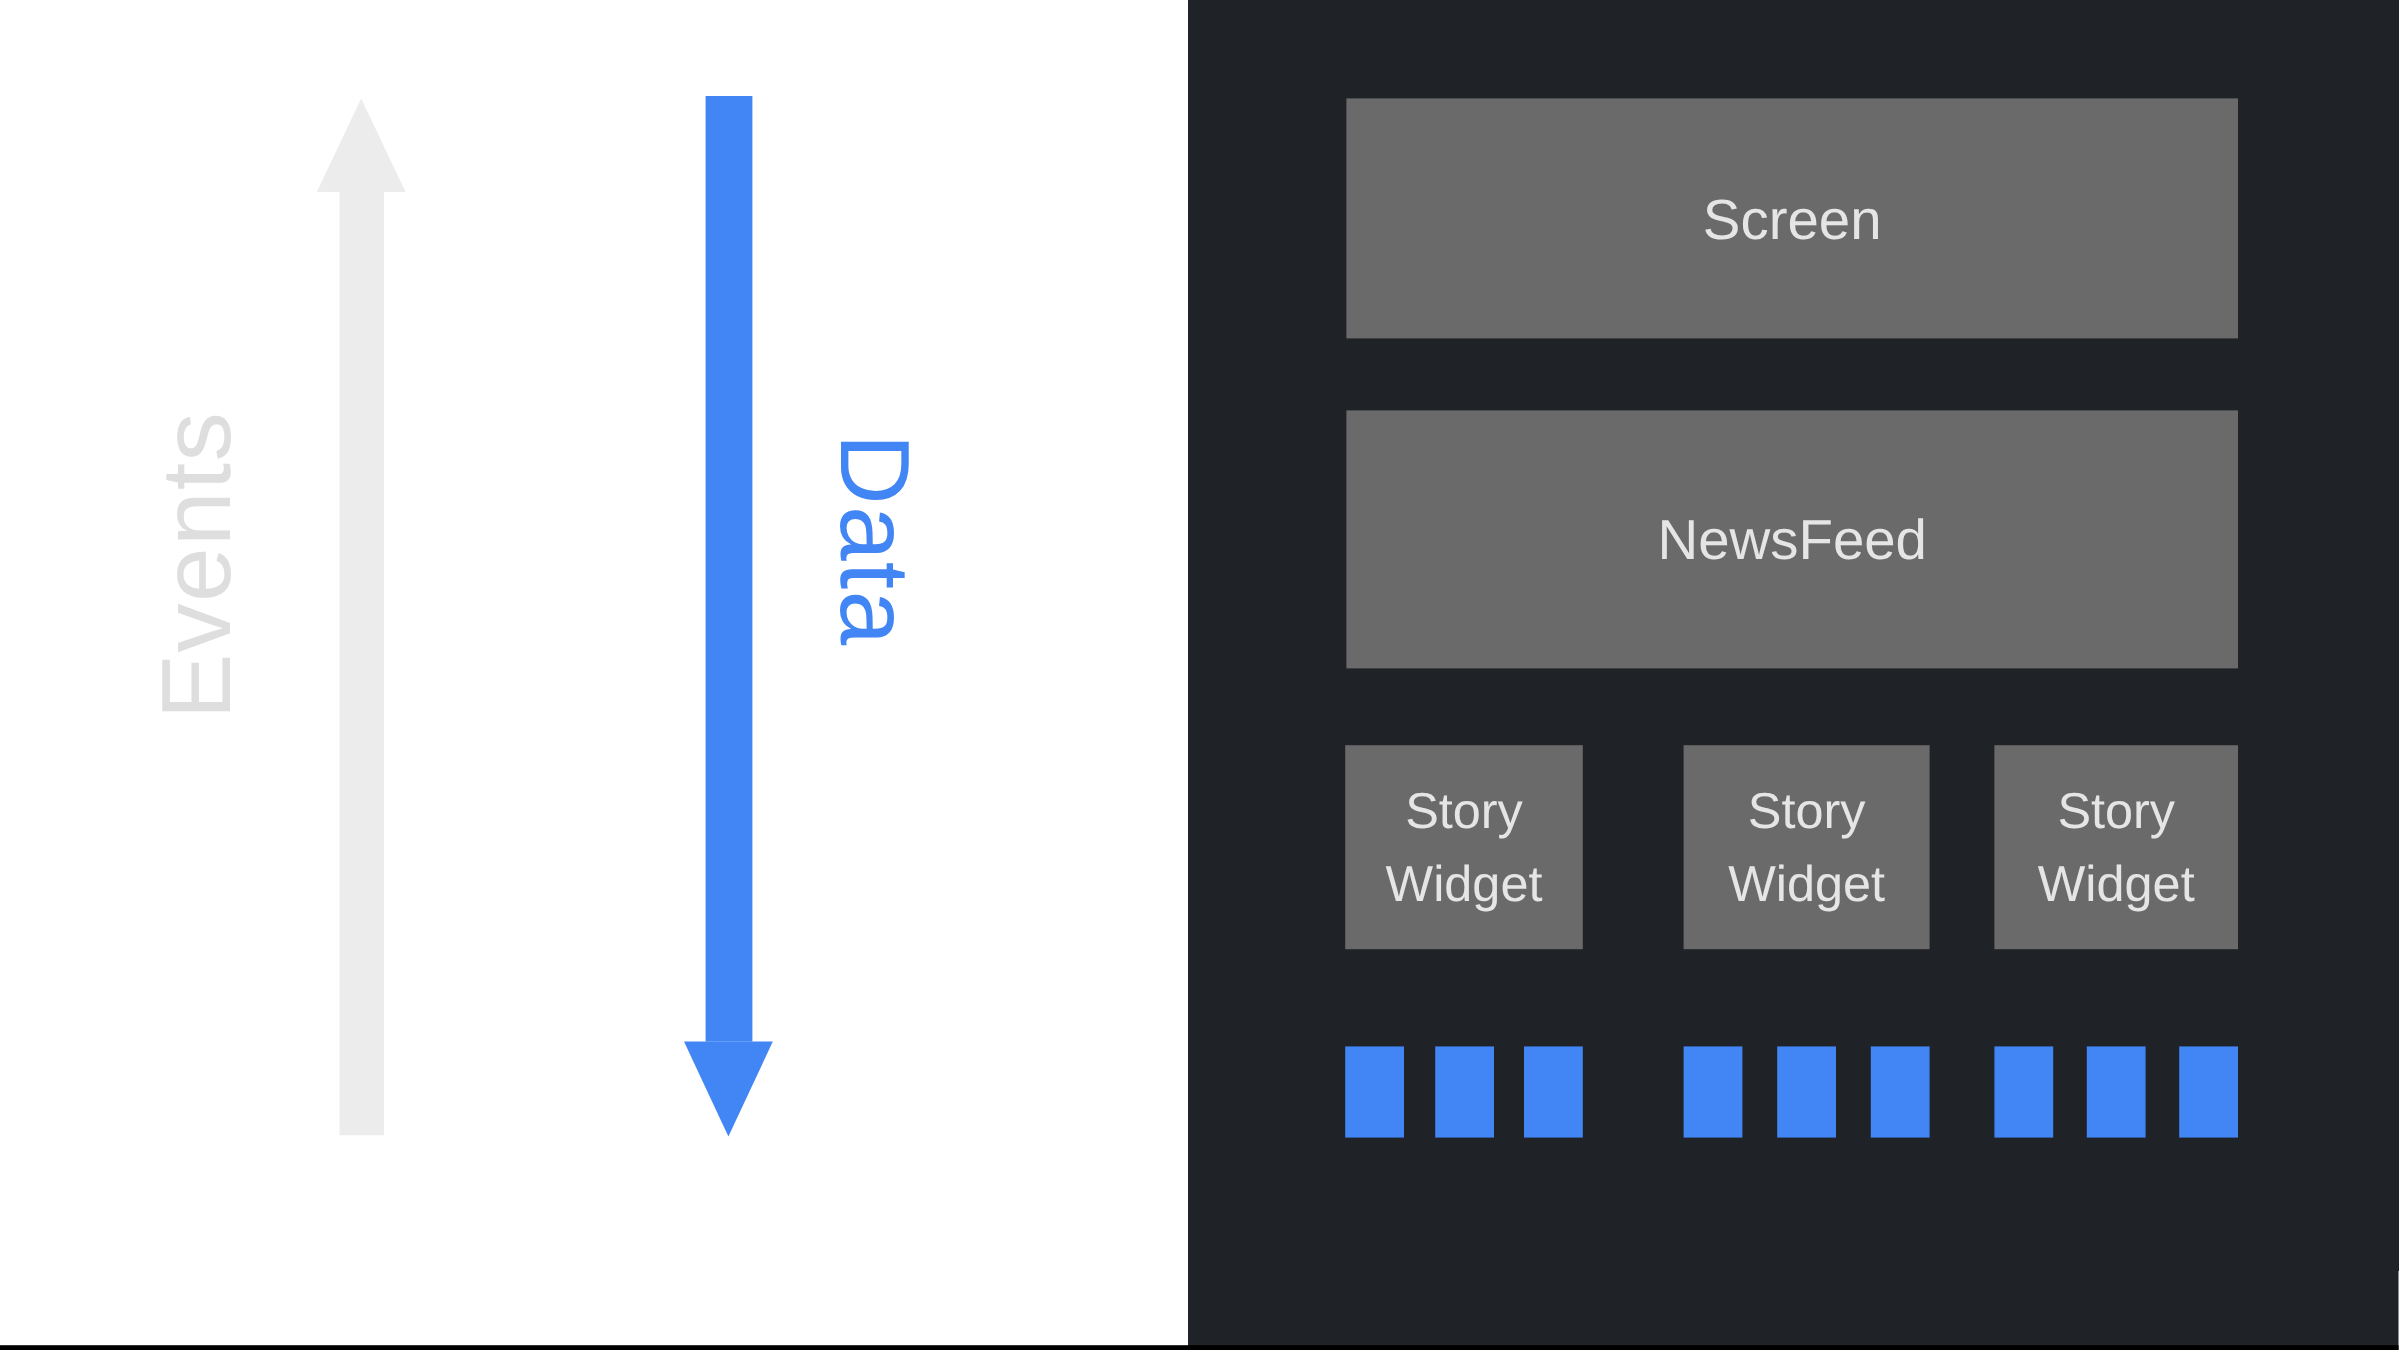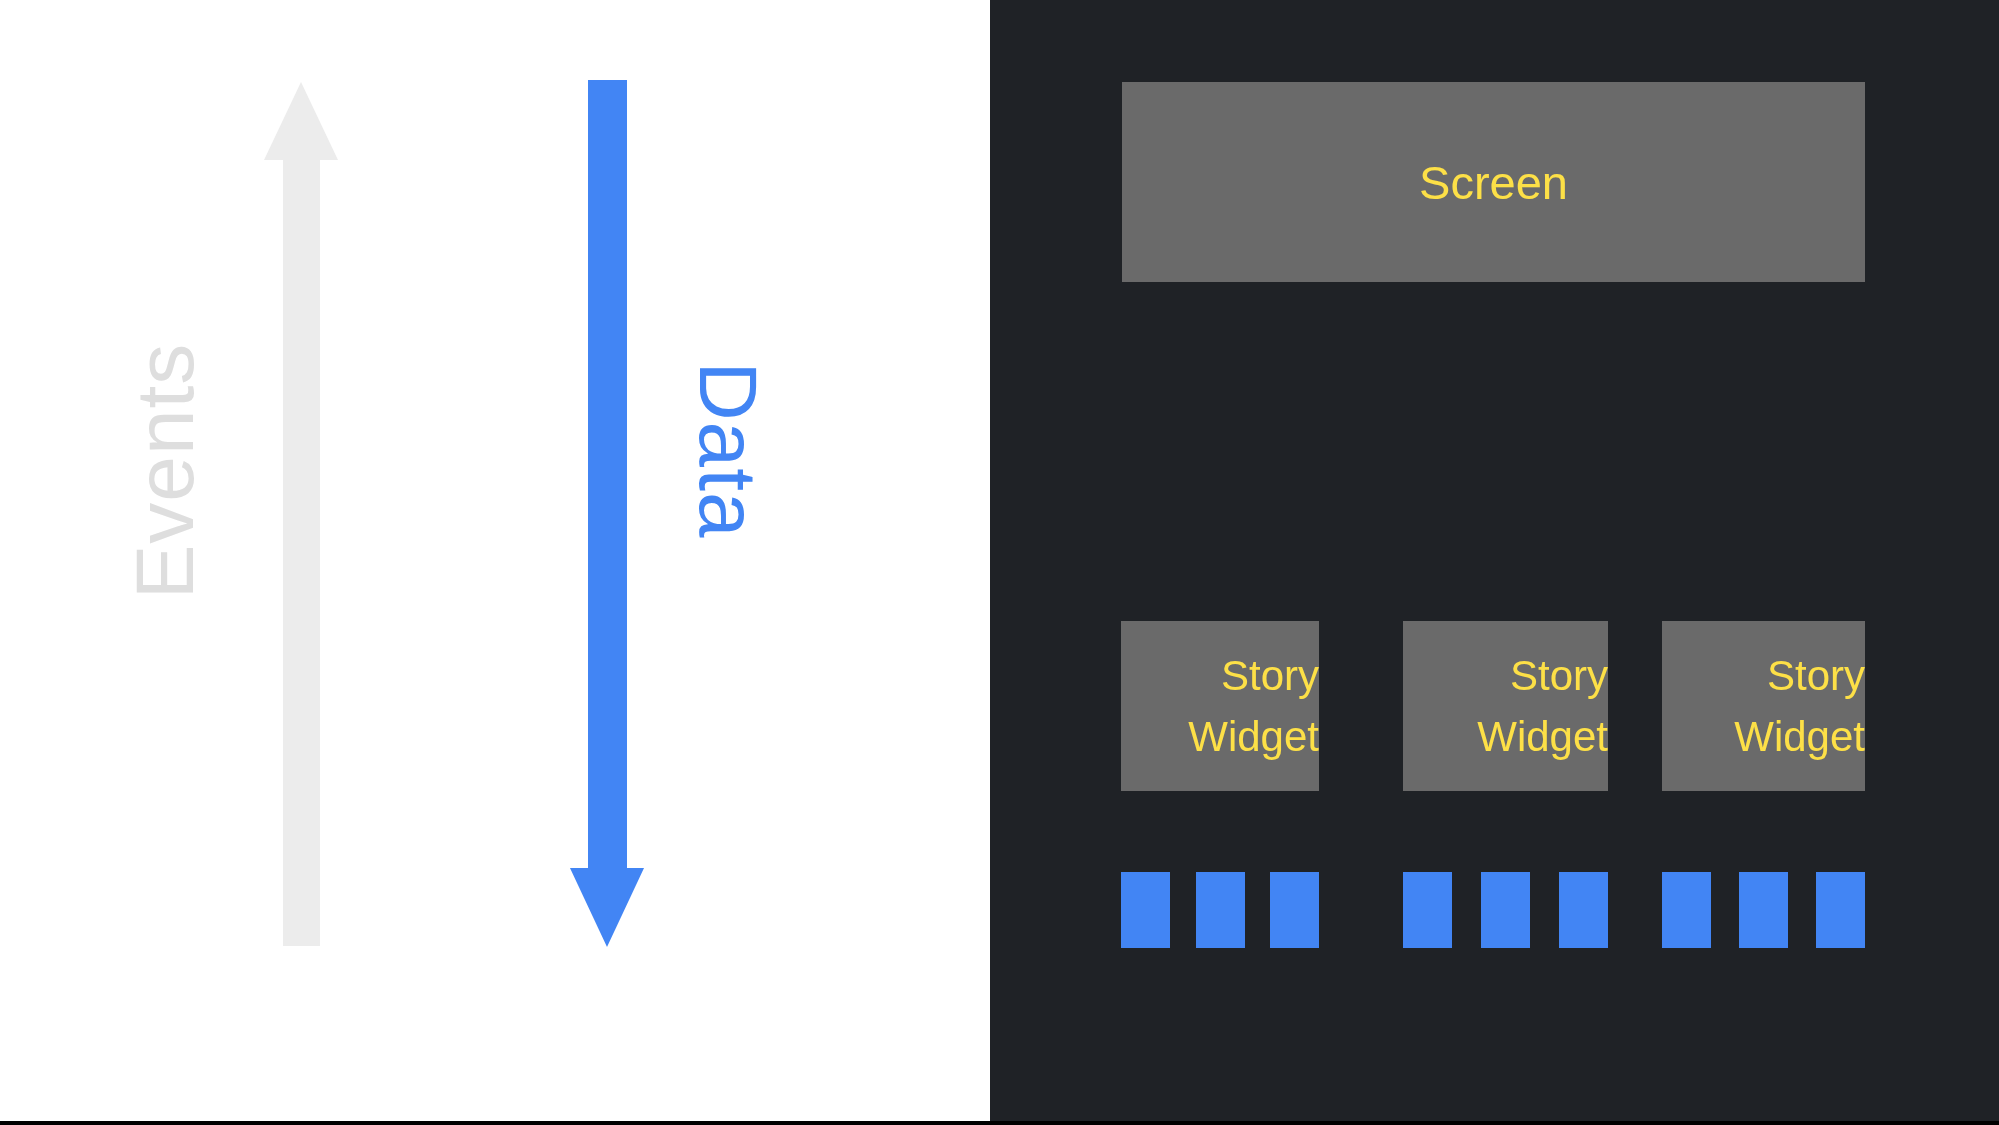--- a/index.html
+++ b/index.html
@@ -64,25 +64,25 @@
   
   .right-panel {
     position: absolute;
     left: 990px; top: 0;
     width: 1009px; height: 1125px;
     background: #1f2226;
   }
   .gbox {
     position: absolute;
     background: #6a6a6a;
-    color: #fde047;
+    color: #e5e5e5;
     display: flex;
     align-items: center;
     justify-content: center;
-    text-align: right;
+    text-align: center;
   }
   .box-screen   { left: 132px; top: 82px;  width: 743px; height: 200px; font-size: 47px; }
   .box-newsfeed { left: 132px; top: 342px; width: 743px; height: 215px; font-size: 47px; }
   .box-story    { top: 621px; height: 170px; font-size: 42px; line-height: 61px; }
   .box-story-1  { left: 131px; width: 198px; }
   .box-story-2  { left: 413px; width: 205px; }
   .box-story-3  { left: 672px; width: 203px; }
 
   .block-row {
     position: absolute;
@@ -126,20 +126,23 @@
     <div class="rot-label label-data">Data</div>
 
   </section>
 
   <section class="right-panel">
 
     <div class="gbox box-screen">
       <span>Screen</span>
     </div>
 
+    <div class="gbox box-newsfeed">
+      <span>NewsFeed</span>
+    </div>
 
     <div class="gbox box-story box-story-1">
       <span>Story Widget</span>
     </div>
     <div class="gbox box-story box-story-2">
       <span>Story Widget</span>
     </div>
     <div class="gbox box-story box-story-3">
       <span>Story Widget</span>
     </div>

